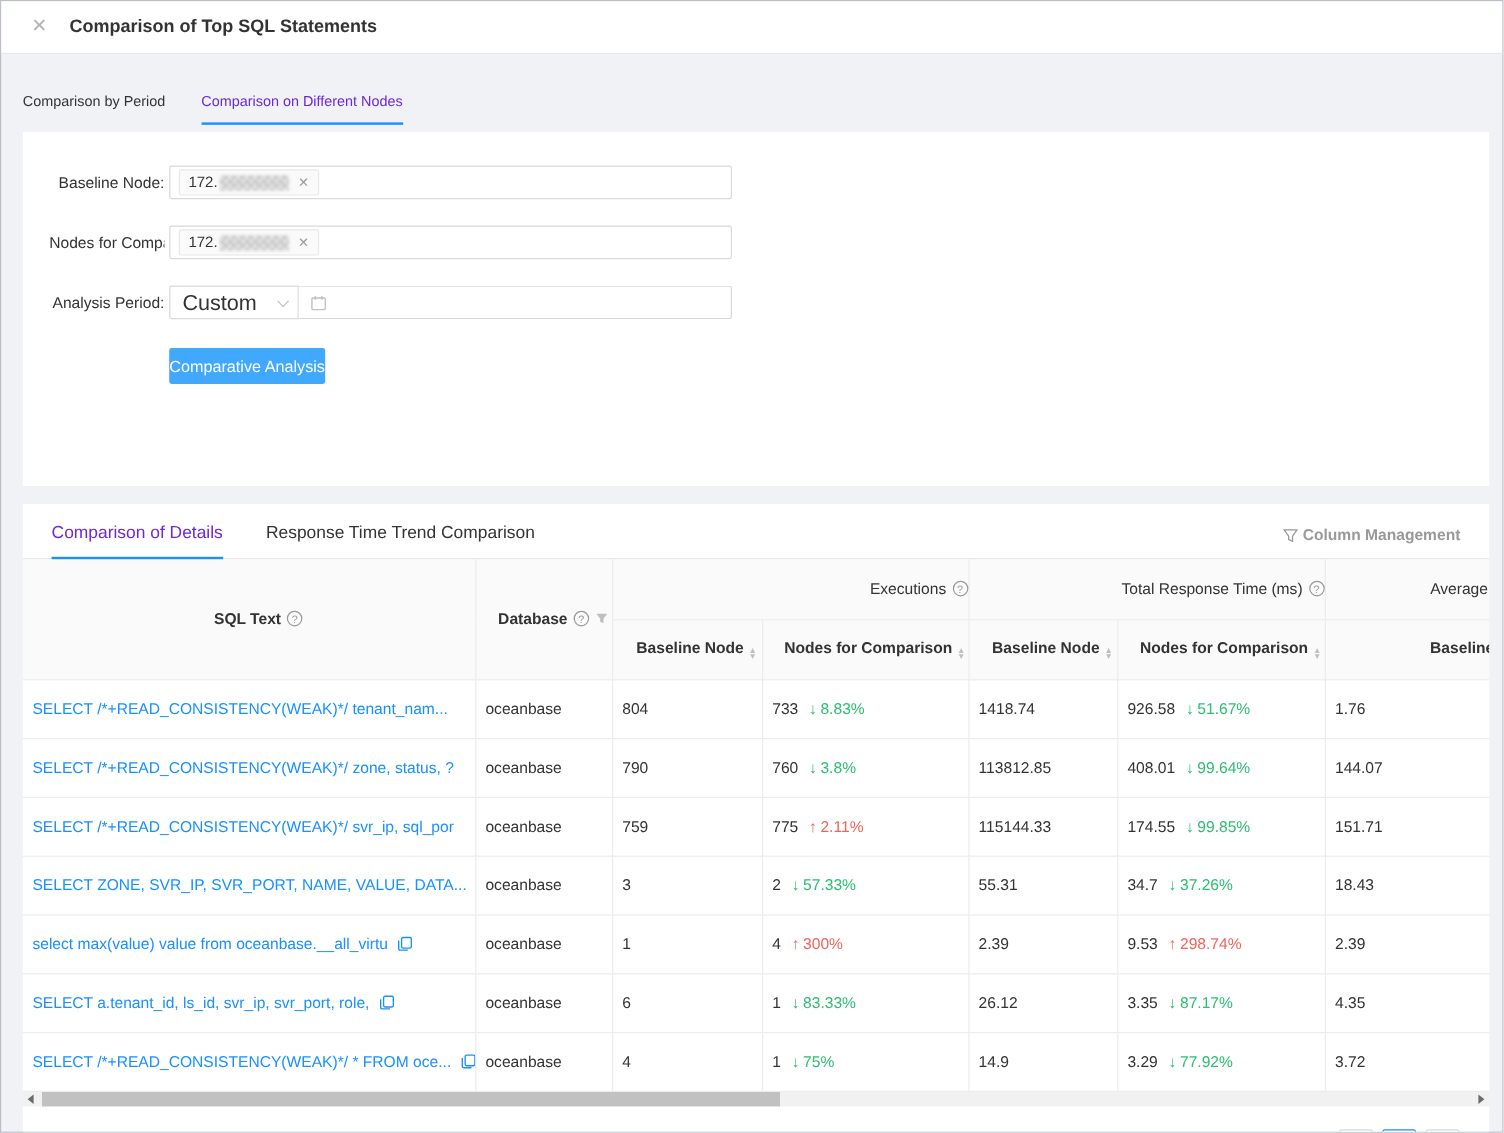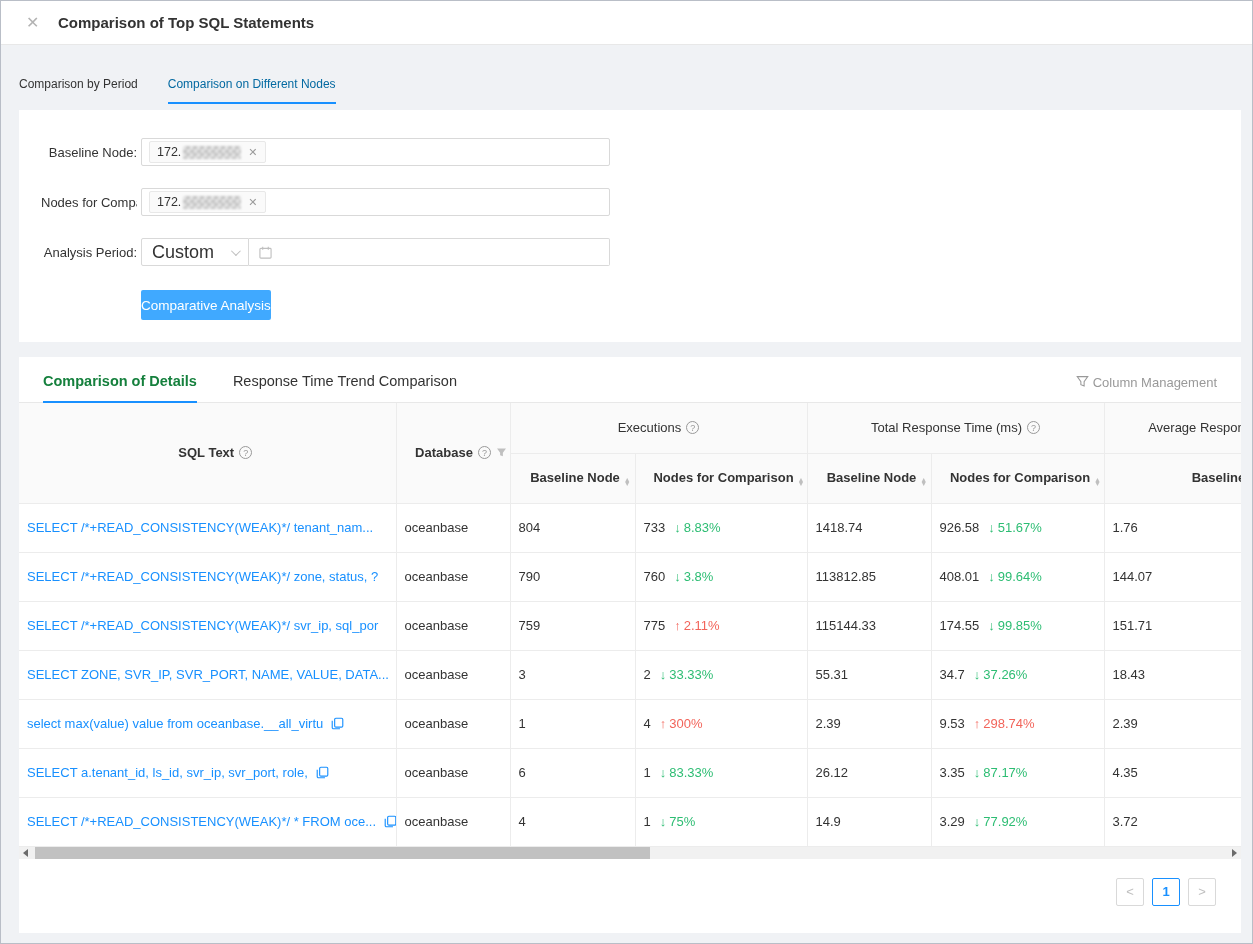--- a/index.html
+++ b/index.html
@@ -11,25 +11,25 @@
 
   
   .modal-header { height:44px; background:#fff; border-bottom:1px solid #e8e8e8;
                   display:flex; align-items:center; padding-left:25px; }
   .close-x { color:#b3b3b3; font-size:16px; line-height:1; cursor:pointer; width:16px; }
   .modal-title { font-size:15px; font-weight:700; color:#333; margin-left:16px; }
 
   
   .main-tabs { padding:32px 0 0 18px; display:flex; gap:30px; }
   .mtab { font-size:12px; color:#333; padding-bottom:11px; cursor:pointer; border-bottom:2px solid transparent; }
-  .mtab.active { color:#0369a1; border-bottom-color:#1890ff; }
+  .mtab.active { color:#6d28d9; border-bottom-color:#1890ff; }
 
   
   .card { background:#fff; margin-left:18px; width:1222px; }
-  .form-card { margin-top:6px; height:232px; padding-top:28px; }
+  .form-card { margin-top:6px; height:295px; padding-top:28px; }
 
   
   .form-row { display:flex; align-items:center; margin-bottom:22px; padding-left:22px; }
   .form-label { width:96px; min-width:96px; text-align:right; margin-right:4px; font-size:13px;
                 color:#333; white-space:nowrap; overflow:hidden; }
   .node-input { width:469px; height:28px; border:1px solid #d9d9d9; border-radius:2px;
                 display:flex; align-items:center; padding:0 4px; background:#fff; }
   .tag { background:#fafafa; border:1px solid #e8e8e8; border-radius:2px; height:22px;
          display:inline-flex; align-items:center; padding:0 7px; font-size:12.5px; color:#333; margin-left:3px; }
   .mosaic { display:inline-block; width:58px; height:13px; margin:0 2px; border-radius:1px;
@@ -48,32 +48,32 @@
   .cal-icon { color:#bfbfbf; display:flex; }
 
   .primary-btn { margin-left:122px; margin-top:2px; height:30px; padding:0 0; background:#40a9ff;
                  color:#fff; border:none; border-radius:2px; font-size:13.5px; cursor:pointer;
                  font-family:inherit; }
 
   
   .table-card { margin-top:15px; height:576px; }
   .result-tabs { display:flex; align-items:flex-end; padding:16px 24px 0 24px; border-bottom:1px solid #e8e8e8; position:relative; }
   .rtab { font-size:14.5px; color:#333; padding-bottom:12px; margin-right:36px; cursor:pointer; border-bottom:2px solid transparent; margin-bottom:-1px; }
-  .rtab.active { color:#15803d; font-weight:700; border-bottom-color:#1890ff; }
-  .col-mgmt { position:absolute; right:24px; bottom:12px; display:flex; align-items:flex-start; gap:4px;
-              color:#999; font-size:13px; cursor:pointer; }
+  .rtab.active { color:#6d28d9; font-weight:400; border-bottom-color:#1890ff; }
+  .col-mgmt { position:absolute; right:24px; bottom:12px; display:flex; align-items:flex-end; gap:4px;
+              color:#999; font-size:13px; cursor:pointer;font-weight:bold; }
 
   .table-clip { width:1222px; overflow:hidden; }
   table { border-collapse:collapse; table-layout:fixed; width:1345px; }
   th, td { border:1px solid #ececec; font-size:13px; }
   th { background:#fafafa; color:#333; font-weight:700; text-align:center; }
   tr > *:first-child { border-left:none; }
   thead tr:first-child > * { border-top:none; }
   .th-main { height:100px; padding-left:16px; }
-  .th-group { height:50px; text-align:center; font-weight:400; color:#333;text-decoration:underline; }
+  .th-group { height:50px; text-align:right; font-weight:400; color:#333;text-decoration:underline; }
   .th-sub { height:50px; padding-left:16px; font-weight:700; }
   td { height:49px; padding-left:8px; background:#fff; color:#333; }
   .c-sql { white-space:nowrap; overflow:hidden; }
   .sql-link { color:#1890ff; text-decoration:none; cursor:pointer; }
   .copy-ic { display:inline-flex; margin-left:8px; vertical-align:-2px; cursor:pointer; }
   .hdr-inline { display:inline-flex; align-items:center; gap:5px; }
   .qicon { width:13px; height:13px; border:1px solid #999; border-radius:50%; color:#999;
            font-size:9px; display:inline-flex; align-items:center; justify-content:center; font-weight:400; }
   .sorter { display:inline-flex; flex-direction:column; line-height:4.5px; font-size:7px; color:#bfbfbf; margin-left:4px; }
   .funnel { display:inline-flex; }
@@ -273,21 +273,21 @@
     <td><span class="val v-ec">775</span><span class="delta d-e up"><span class="arr">↑</span><span class="pct">2.11%</span></span></td>
     <td><span class="val v-tb">115144.33</span></td>
     <td><span class="val v-tc">174.55</span><span class="delta d-t down"><span class="arr">↓</span><span class="pct">99.85%</span></span></td>
     <td><span class="val v-ab">151.71</span></td>
   </tr>
 
   <tr>
     <td class="c-sql"><a class="sql-link">SELECT ZONE, SVR_IP, SVR_PORT, NAME, VALUE, DATA...</a></td>
     <td><span class="db">oceanbase</span></td>
     <td><span class="val v-eb">3</span></td>
-    <td><span class="val v-ec">2</span><span class="delta d-e down"><span class="arr">↓</span><span class="pct">33.33%</span></span></td>
+    <td><span class="val v-ec">2</span><span class="delta d-e down"><span class="arr">↓</span><span class="pct">57.33%</span></span></td>
     <td><span class="val v-tb">55.31</span></td>
     <td><span class="val v-tc">34.7</span><span class="delta d-t down"><span class="arr">↓</span><span class="pct">37.26%</span></span></td>
     <td><span class="val v-ab">18.43</span></td>
   </tr>
 
   <tr>
     <td class="c-sql"><a class="sql-link">select max(value) value from oceanbase.__all_virtu</a><span class="copy-ic">
                   <svg width="13" height="13" viewBox="0 0 16 16">
                     <rect x="4.5" y="1.5" width="10" height="11" rx="1.5" fill="none" stroke="#1890ff" stroke-width="1.4"></rect>
                     <path d="M11 14.5H3A1.5 1.5 0 0 1 1.5 13V4.5" fill="none" stroke="#1890ff" stroke-width="1.4"></path>

